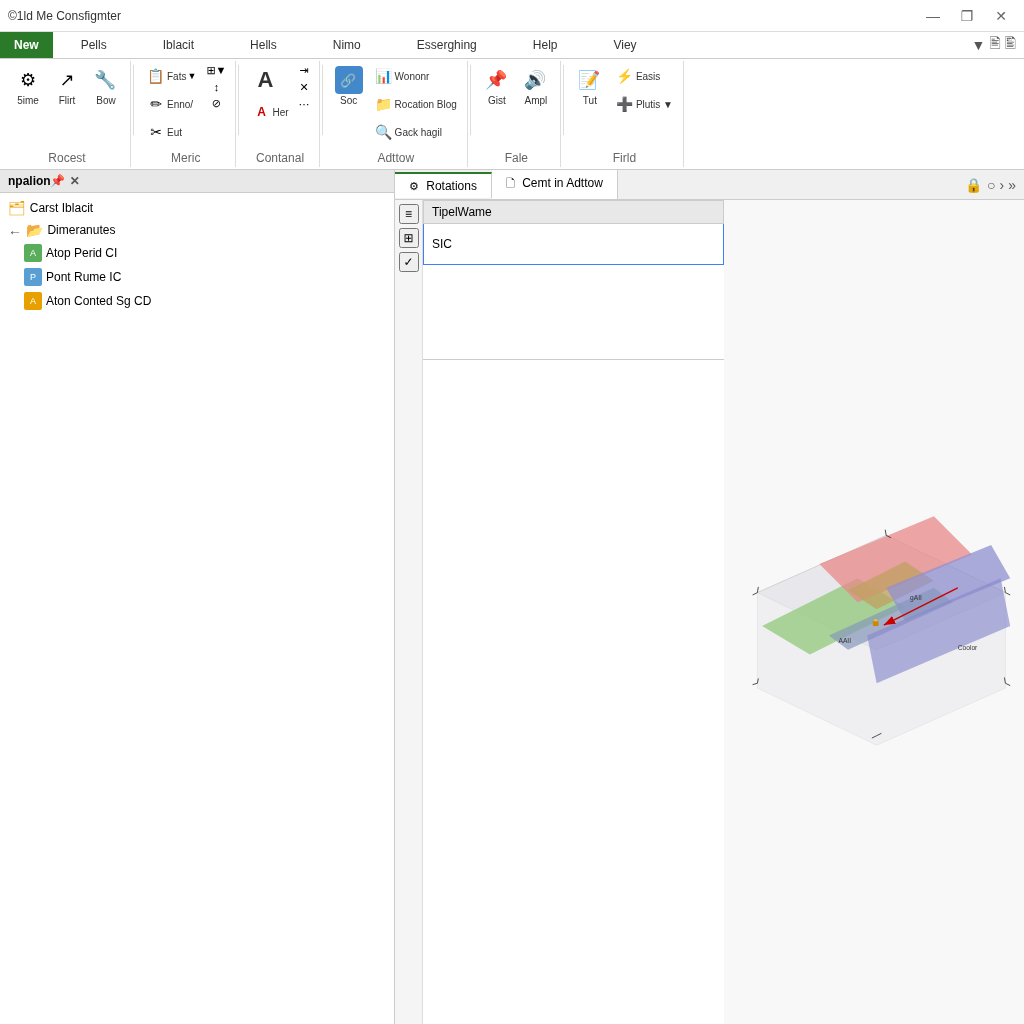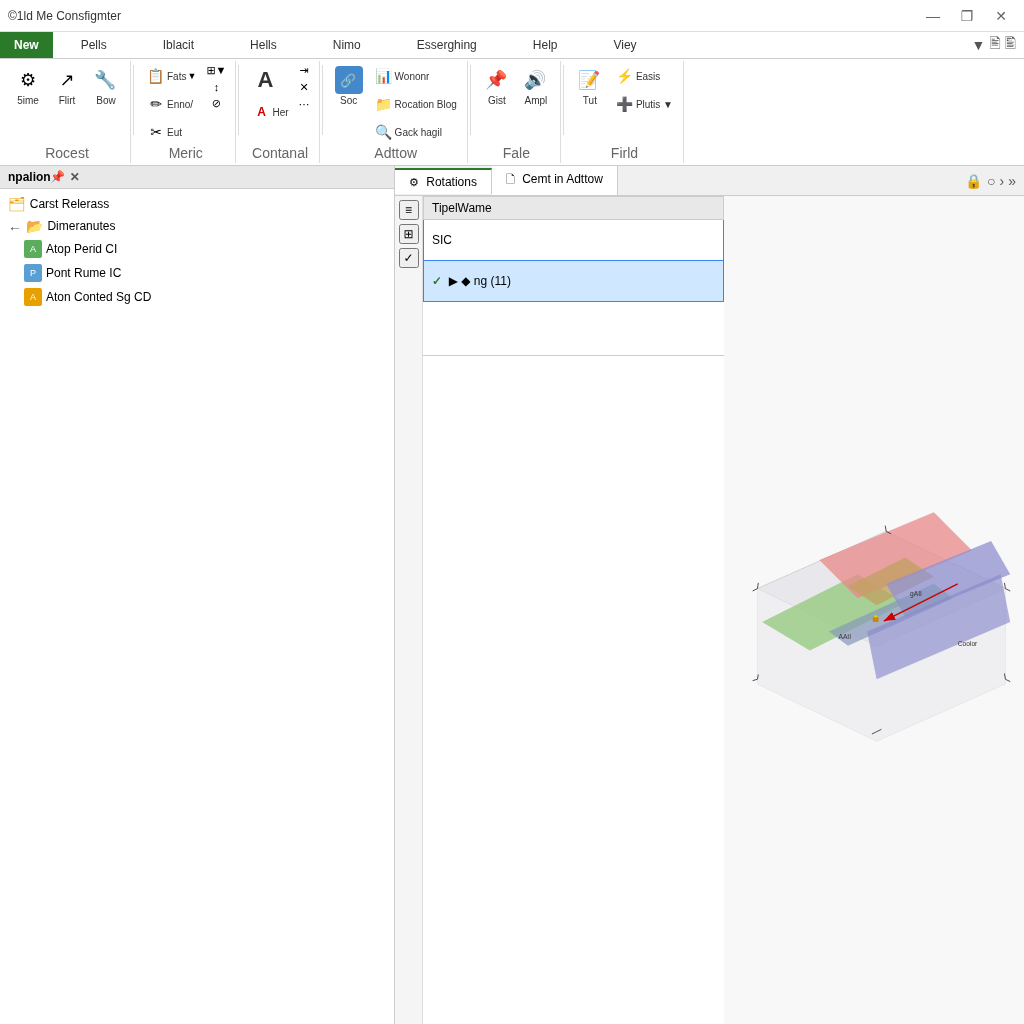--- a/index.html
+++ b/index.html
@@ -28,21 +28,21 @@
       cursor: pointer;
       border: none;
       background: none;
       color: #333;
     }
     .ribbon-tab.new-tab { background: #2a7a2a; color: #fff; font-weight: bold; padding: 6px 14px; }
 
     .ribbon-content { display: flex; align-items: stretch; padding: 2px 4px; min-height: 80px; background: #fff; }
     .ribbon-group { display: flex; flex-direction: column; align-items: center; padding: 2px 6px; border-right: 1px solid #ddd; min-width: 60px; }
     .ribbon-group-inner { display: flex; gap: 3px; align-items: flex-start; flex: 1; }
-    .ribbon-group-label { font-size: 14px; color: #666; margin-top: 0; }
+    .ribbon-group-label { font-size: 12px; color: #666; margin-top: 6px; }
     .rb-btn { display: flex; flex-direction: column; align-items: center; gap: 1px; padding: 3px 4px; cursor: pointer; border: none; background: none; border-radius: 3px; min-width: 36px; }
     .rb-icon { width: 28px; height: 28px; display: flex; align-items: center; justify-content: center; font-size: 18px; }
     .rb-label { font-size: 10px; color: #333; white-space: nowrap; }
     .rb-icon-sm { width: 20px; height: 20px; display: flex; align-items: center; justify-content: center; font-size: 14px; }
     .rb-small { padding: 1px 3px; cursor: pointer; border: none; background: none; font-size: 11px; border-radius: 2px; }
 
     
     .main-area { display: flex; height: calc(1024px - 32px - 110px); }
 
     
@@ -295,21 +295,21 @@
       <div class="panel-header-icons">
         <span class="panel-icon">📌</span>
         <span class="panel-icon">✕</span>
       </div>
     </div>
 
     <div class="tree-area">
 
       <div class="tree-item">
         <span class="tree-folder">🗂</span>
-        <span>Carst Relerass</span>
+        <span>Carst Iblacit</span>
       </div>
 
       <div class="tree-item">
         <span class="tree-back">←</span>
         <span class="tree-folder">📂</span>
         <span>Dimeranutes</span>
       </div>
 
       <div class="tree-item tree-indent">
         <span class="tree-icon green">A</span>
@@ -355,26 +355,20 @@
       <div class="table-area" style="max-height:160px; overflow:auto; border-bottom:1px solid #ccc;">
         <table class="prop-table">
           <thead>
             <tr>
               <th>TipelWame</th>
             </tr>
           </thead>
           <tbody>
             <tr>
               <td>SIC</td>
-            </tr>
-            <tr class="selected">
-              <td>
-                <span class="check-mark">✓</span>
-                &nbsp;▶ <span>◆ ng (11)</span>
-              </td>
             </tr>
           </tbody>
         </table>
       </div>
 
       <div class="canvas-area">
 
         <svg class="scene" viewBox="0 0 630 700" preserveAspectRatio="xMidYMid meet">
 
           <polygon points="70,280 340,160 590,280 320,400" fill="#e8e8ec" stroke="#bbb" stroke-width="1"></polygon>

